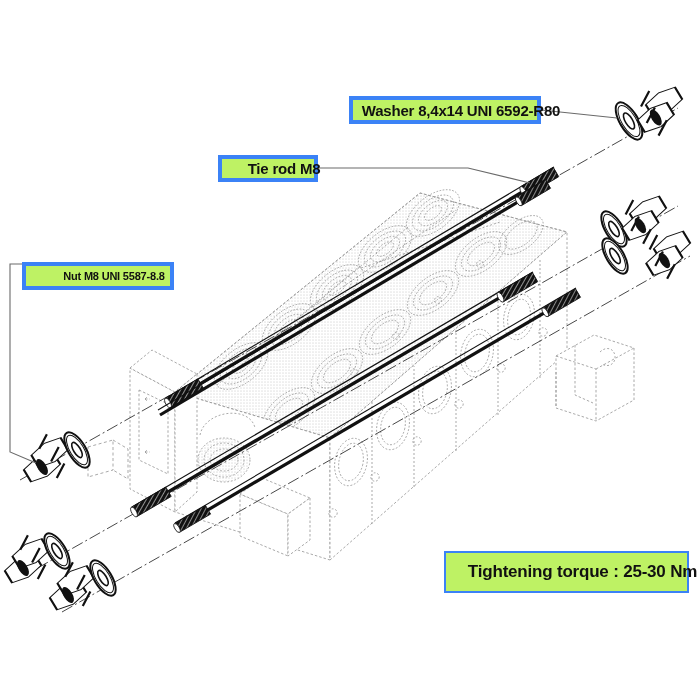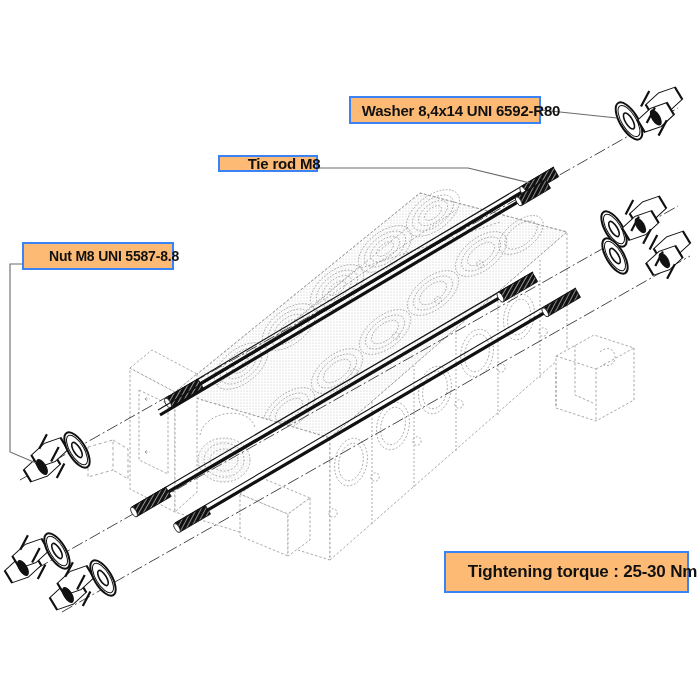--- a/index.html
+++ b/index.html
@@ -18,22 +18,22 @@
   #drawing {
     position: absolute;
     left: 0;
     top: 0;
     width: 700px;
     height: 700px;
   }
   .callout {
     position: absolute;
     box-sizing: border-box;
-    background: #fdba74;
-    border: 2px solid #3b82f6;
+    background: #bef264;
+    border: 4px solid #3b82f6;
     display: flex;
     align-items: center;
     justify-content: center;
     white-space: nowrap;
     color: #111111;
     font-weight: bold;
     font-family: "Liberation Sans", sans-serif;
     letter-spacing: -0.2px;
     padding-left: 32px;
   }
@@ -41,29 +41,29 @@
     left: 349px;
     top: 96px;
     width: 192px;
     height: 28px;
     font-size: 15px;
   }
   #callout-tierod {
     left: 218px;
     top: 155px;
     width: 100px;
-    height: 17px;
+    height: 27px;
     font-size: 15px;
   }
   #callout-nut {
     left: 22px;
-    top: 242px;
+    top: 262px;
     width: 152px;
     height: 28px;
-    font-size: 14px;
+    font-size: 11px;
   }
   #callout-torque {
     left: 444px;
     top: 551px;
     width: 245px;
     height: 42px;
     font-size: 17px;
     border-width: 2px;
   }
 </style>

